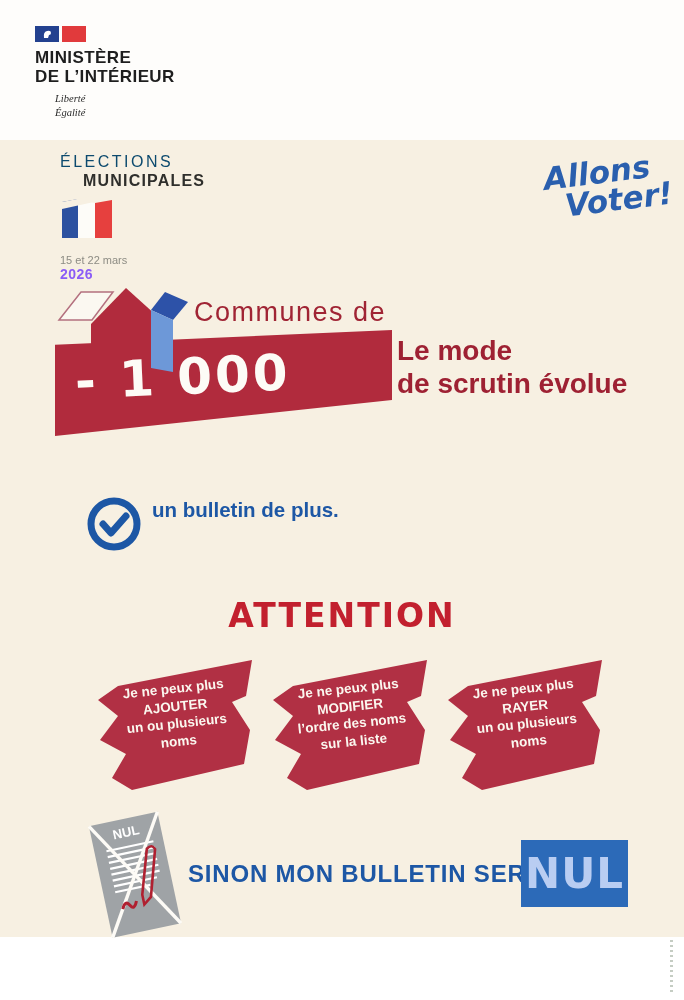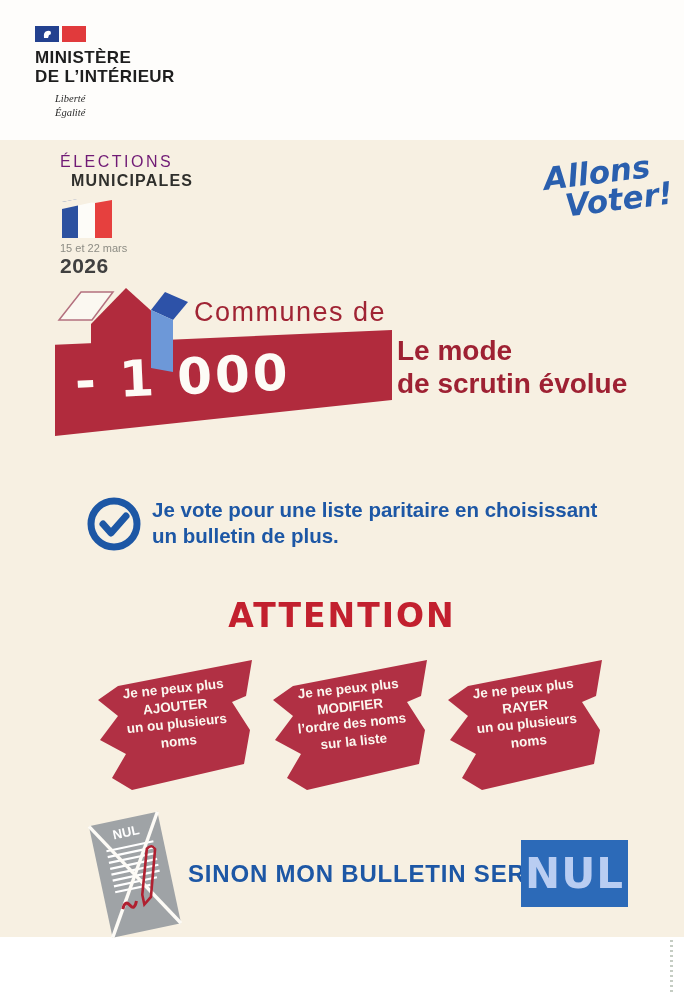--- a/index.html
+++ b/index.html
@@ -15,25 +15,25 @@
   
   .ministry{left:35px;top:26px;width:220px;}
   .gov-flag{display:flex;gap:3px;margin-bottom:6px;}
   .gov-flag .b{width:24px;height:16px;background:#23418f;position:relative;}
   .gov-flag .r{width:24px;height:16px;background:#e13a3c;}
   .ministry-name{font-size:17px;font-weight:bold;color:#1e1e1e;letter-spacing:.4px;line-height:1.12;}
   .motto{margin-top:6px;font-family:"Liberation Serif", serif;font-style:italic;font-size:10.5px;color:#2a2a2a;line-height:1.3;margin-left:20px;}
 
   
   .badge{left:60px;top:153px;width:180px;color:#3c3c3a;}
-  .badge-l1{font-size:16px;letter-spacing:2.5px;font-weight:400;color:#701a75;}
-  .badge-l2{font-size:16px;letter-spacing:1.2px;font-weight:bold;color:#2f2f2c;margin-left:11px;margin-top:1px;}
+  .badge-l1{font-size:16px;letter-spacing:2.5px;font-weight:400;color:#0c4a6e;}
+  .badge-l2{font-size:16px;letter-spacing:1.2px;font-weight:bold;color:#2f2f2c;margin-left:23px;margin-top:1px;}
   .badge-flag{margin:2px 0 0 2px;}
-  .badge-dates{font-size:11px;color:#8d8c84;margin-top:0px;}
-  .badge-year{font-size:21px;font-weight:bold;color:#404040;letter-spacing:.5px;}
+  .badge-dates{font-size:11px;color:#8d8c84;margin-top:12px;}
+  .badge-year{font-size:14px;font-weight:bold;color:#8b5cf6;letter-spacing:.5px;}
 
   
   .slogan{left:545px;top:156px;width:130px;color:#2a5fae;transform:rotate(-7deg);
     font-family:"DejaVu Sans", sans-serif;font-style:italic;font-weight:bold;}
   .slogan .l1{font-size:31px;line-height:1;}
   .slogan .l2{font-size:31px;line-height:1;margin:-2px 0 0 18px;}
 
   
   .communes-prefix{left:194px;top:297px;font-size:27px;color:#a02434;letter-spacing:1.5px;font-weight:400;}
   .red-banner{left:55px;top:330px;width:337px;height:106px;background:#b12b3d;
@@ -131,21 +131,20 @@
     <div>de scrutin évolue</div>
   </div>
 
   <div class="abs check-wrap">
     <svg width="56" height="56" viewBox="0 0 56 56">
       <circle cx="28" cy="28" r="23" fill="none" stroke="#1d57a5" stroke-width="7"></circle>
       <path d="M17,28 l8,9 l15,-17" fill="none" stroke="#1d57a5" stroke-width="7" stroke-linecap="round" stroke-linejoin="round"></path>
     </svg>
   </div>
   <div class="abs statement">
-    <div>Je vote pour une liste paritaire en choisissant</div>
     <div>un bulletin de plus.</div>
   </div>
 
   <div class="abs attention">ATTENTION</div>
 
   <div class="abs ribbon r1">
     <svg width="172" height="152" viewBox="0 0 172 152">
       <polygon points="28,36 162,10 156,46 142,52 160,80 154,114 42,140 22,128 36,104 10,90 28,66 8,50" fill="#b13044"></polygon>
     </svg>
     <div class="txt">

